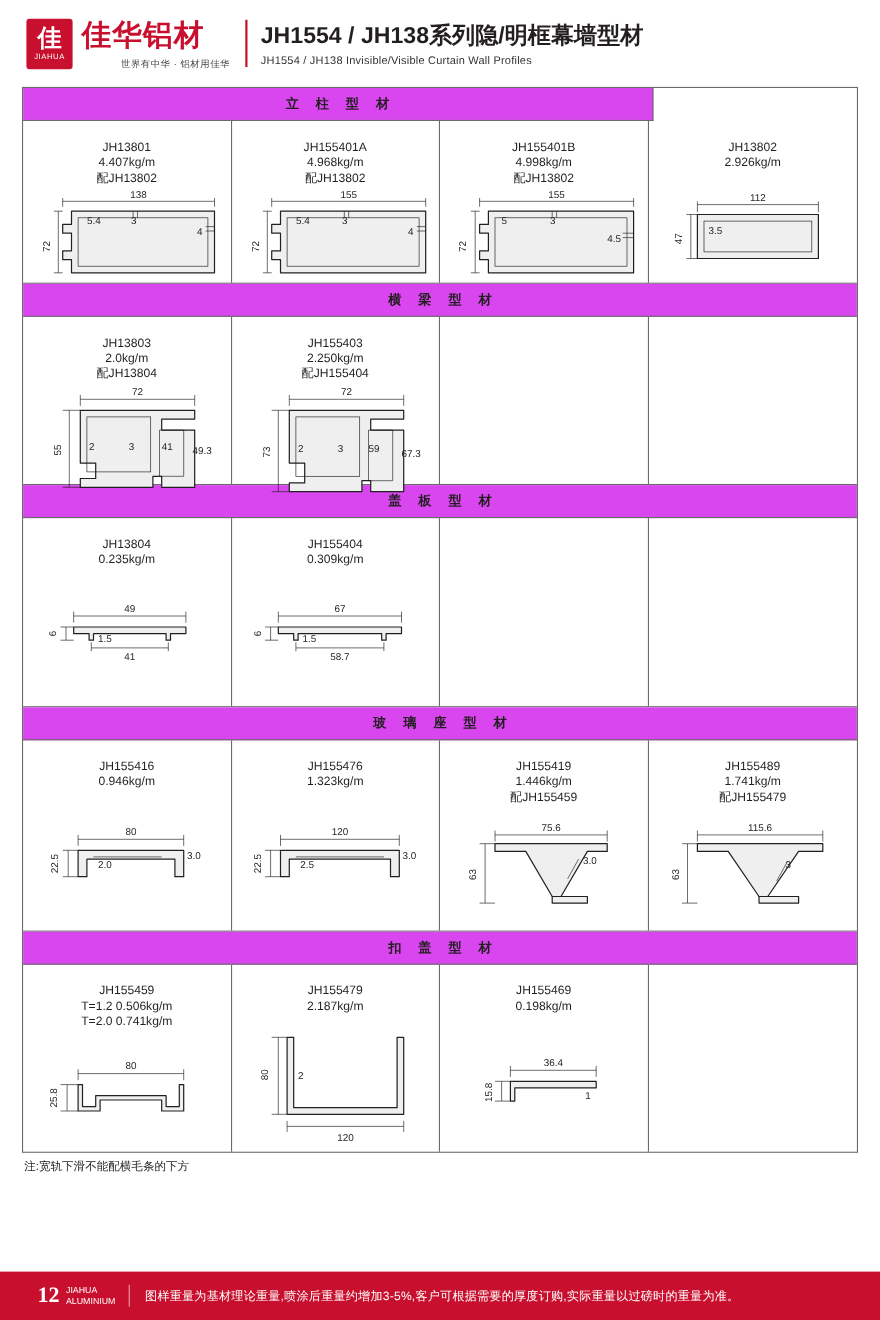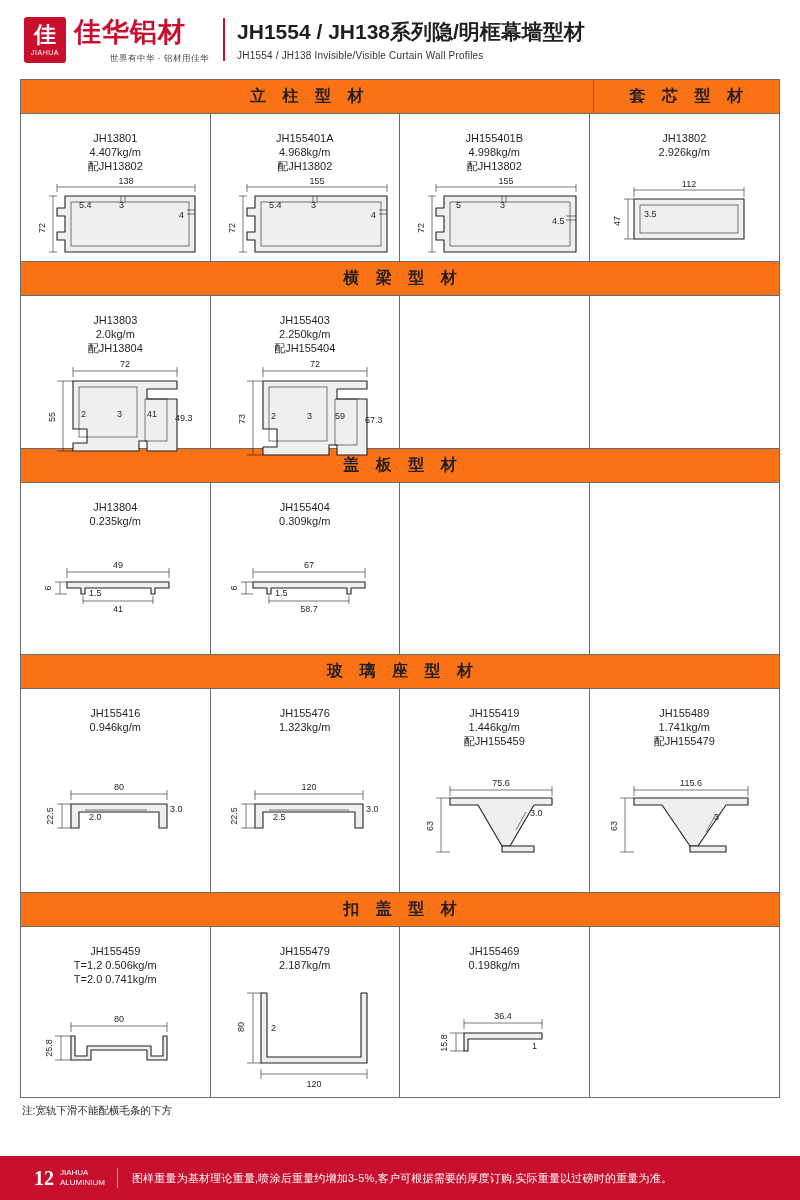--- a/index.html
+++ b/index.html
@@ -37,24 +37,24 @@
   .title-cn { font-size: 21px; font-weight: bold; color:#231f20; letter-spacing:0px; }
   .title-en { font-size: 10px; color:#333; margin-top:4px; letter-spacing:0.2px;}
 
   
   .sheet {
     margin: 6px 20px 0 20px;
     border: 1px solid #6b6b6b;
   }
   .row { display: flex; }
   .band {
-    background: #f97316;
+    background: #d946ef;
     border-bottom: 1px solid #6b6b6b;
     text-align:center;
-    font-size: 16px;
+    font-size: 12px;
     font-weight: bold;
     letter-spacing: 6px;
     padding: 6px 0 6px 6px;
     color:#231f20;
   }
   .cells { display:flex; border-bottom: 1px solid #6b6b6b; }
   .cell {
     width: 190.5px;
     border-right: 1px solid #6b6b6b;
     padding: 18px 4px 4px 4px;
@@ -110,21 +110,20 @@
   <div class="title-wrap">
     <div class="title-cn">JH1554 / JH138系列隐/明框幕墙型材</div>
     <div class="title-en">JH1554 / JH138  Invisible/Visible  Curtain  Wall  Profiles</div>
   </div>
 </div>
 
 <div class="sheet">
 
   <div class="band-split">
     <div class="band band-a">立 柱 型 材</div>
-    <div class="band band-b">套 芯 型 材</div>
   </div>
 
   <div class="cells" style="height:148px">
 
     <div class="cell">
       <div class="cap">
         <div>JH13801</div>
         <div>4.407kg/m</div>
         <div>配JH13802</div>
       </div>
@@ -350,21 +349,21 @@
     </div>
 
     <div class="cell"></div>
     <div class="cell"></div>
   </div>
 
   <div class="row">
     <div class="band" style="width:100%">玻 璃 座 型 材</div>
   </div>
 
-  <div class="cells" style="height:204px">
+  <div class="cells" style="height:174px">
     <div class="cell">
       <div class="cap">
         <div>JH155416</div>
         <div>0.946kg/m</div>
       </div>
       <div class="fig">
         <svg width="176" height="90" viewBox="0 0 176 90">
           <line class="thin" x1="44" y1="34" x2="44" y2="24"></line>
             <line class="thin" x1="140" y1="34" x2="140" y2="24"></line>
           <line class="thin" x1="44" y1="28" x2="140" y2="28"></line>

